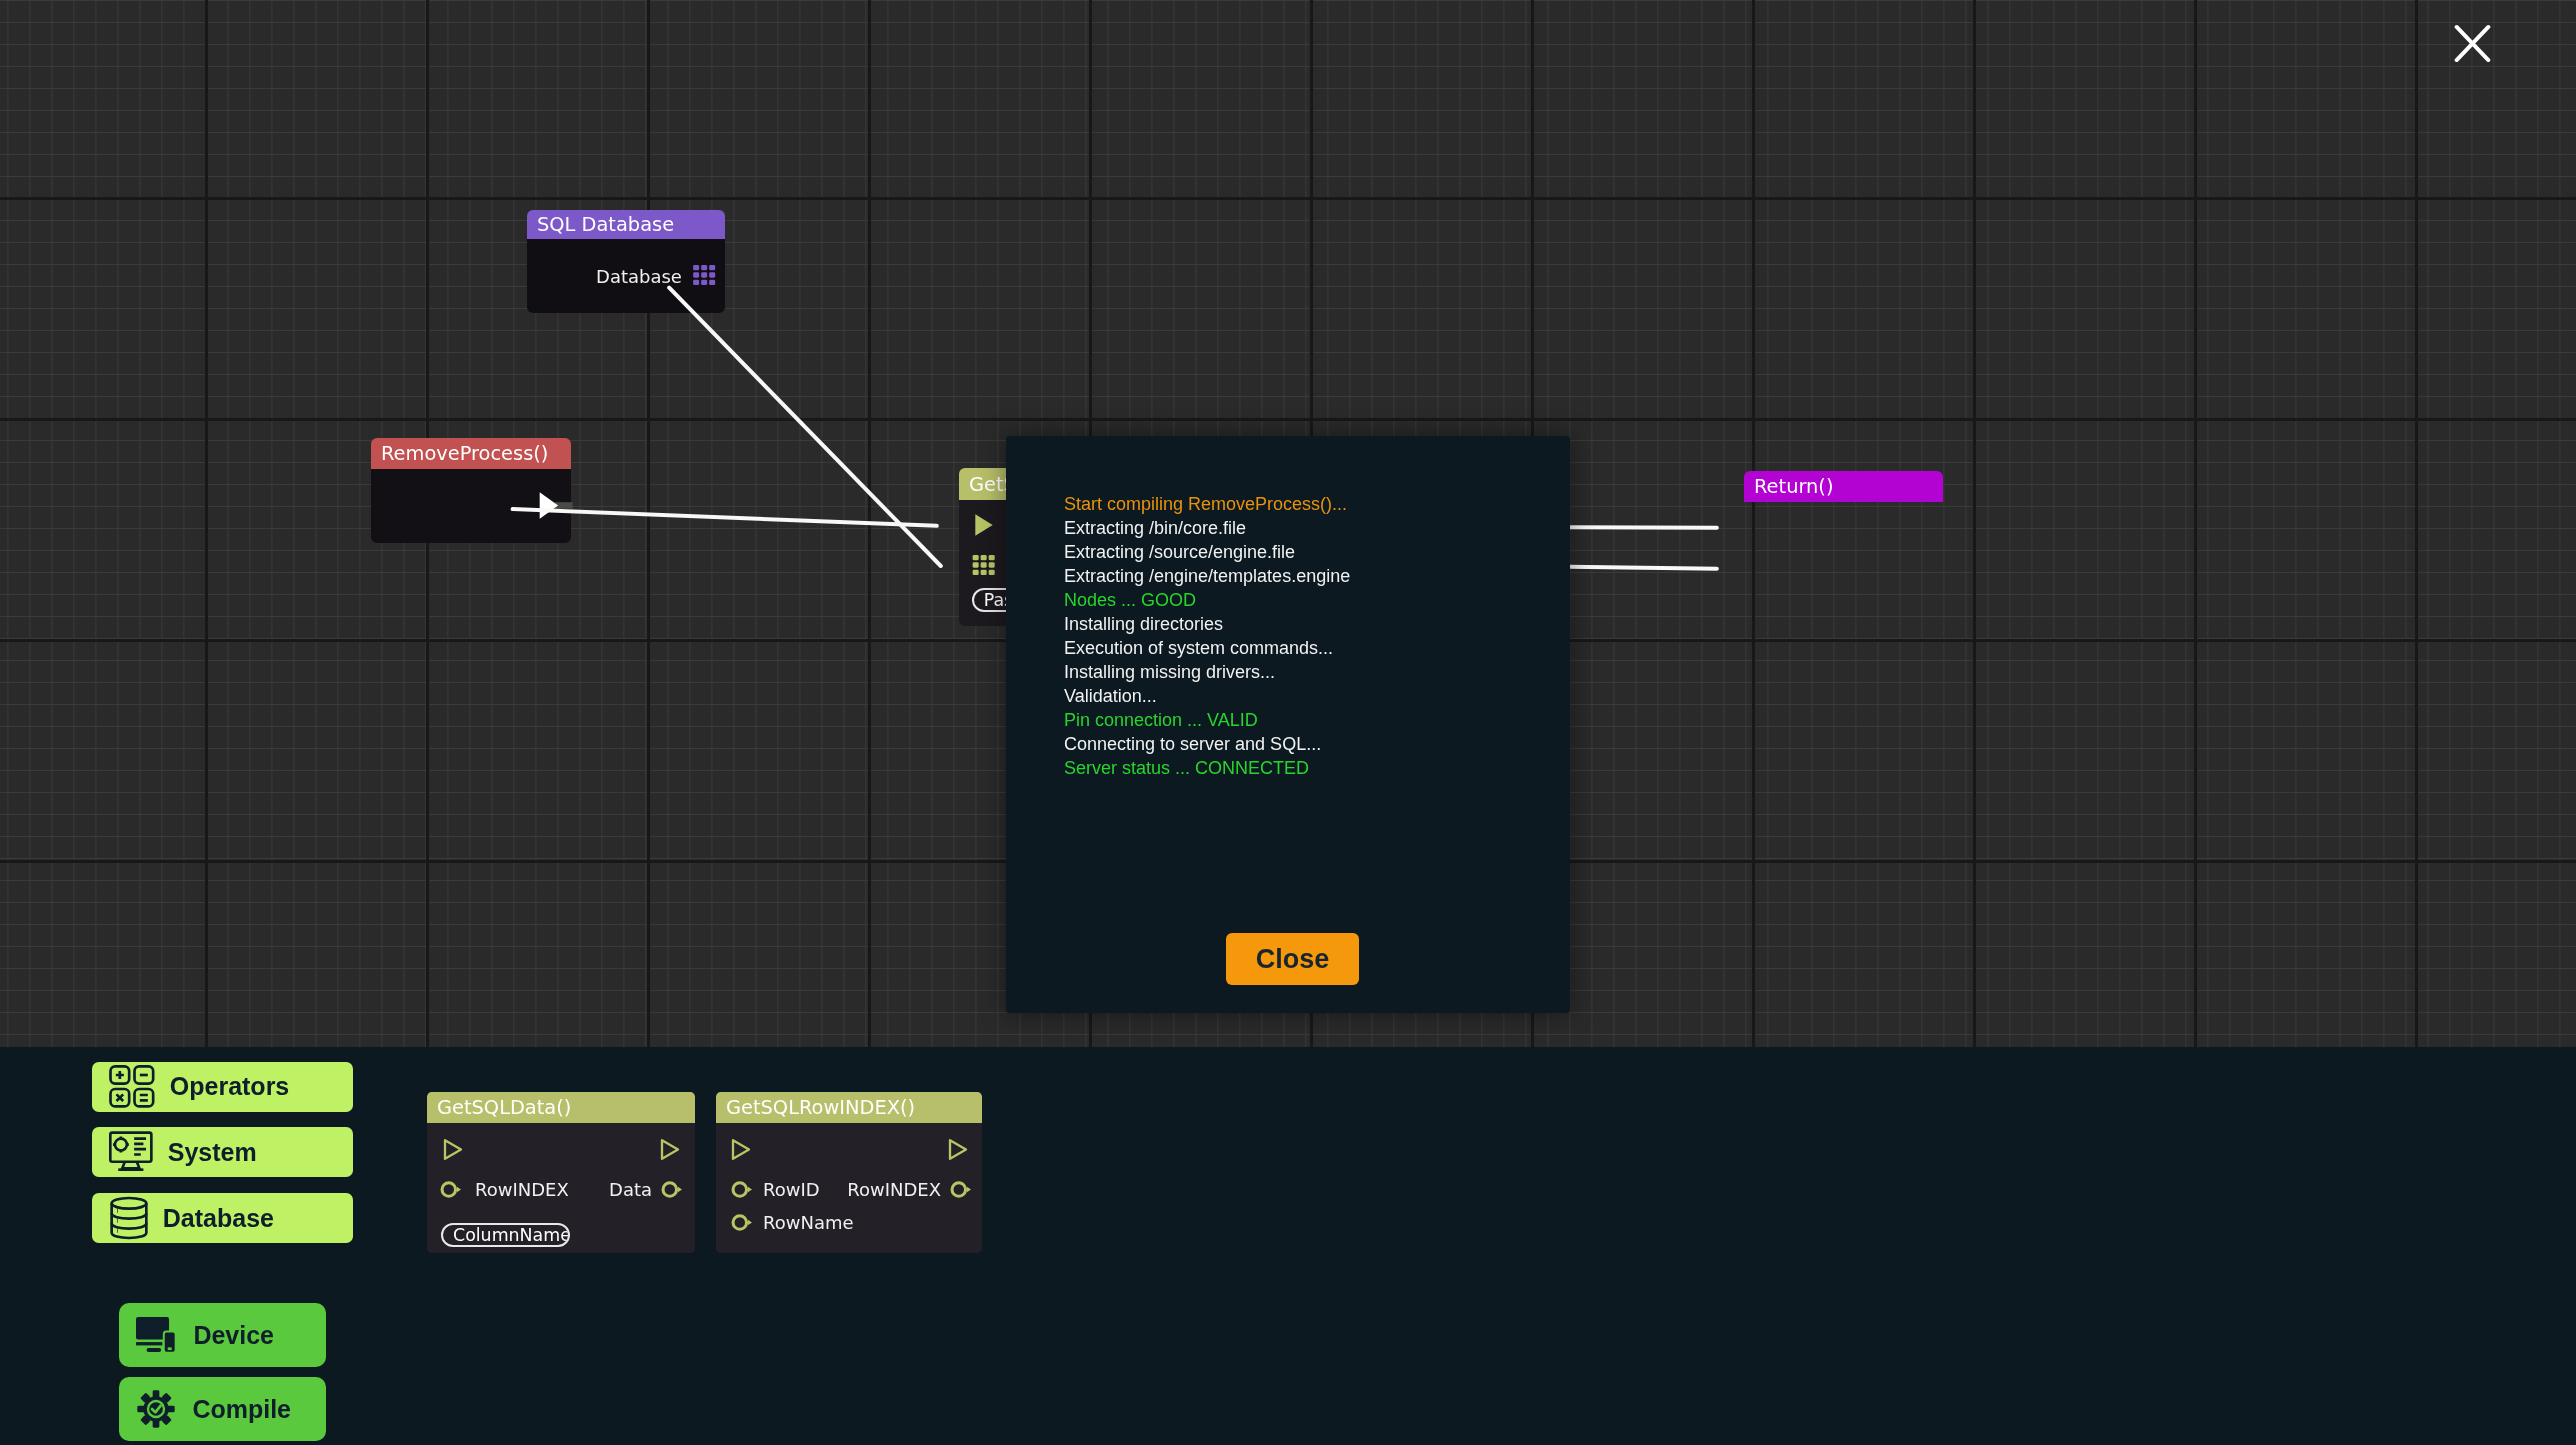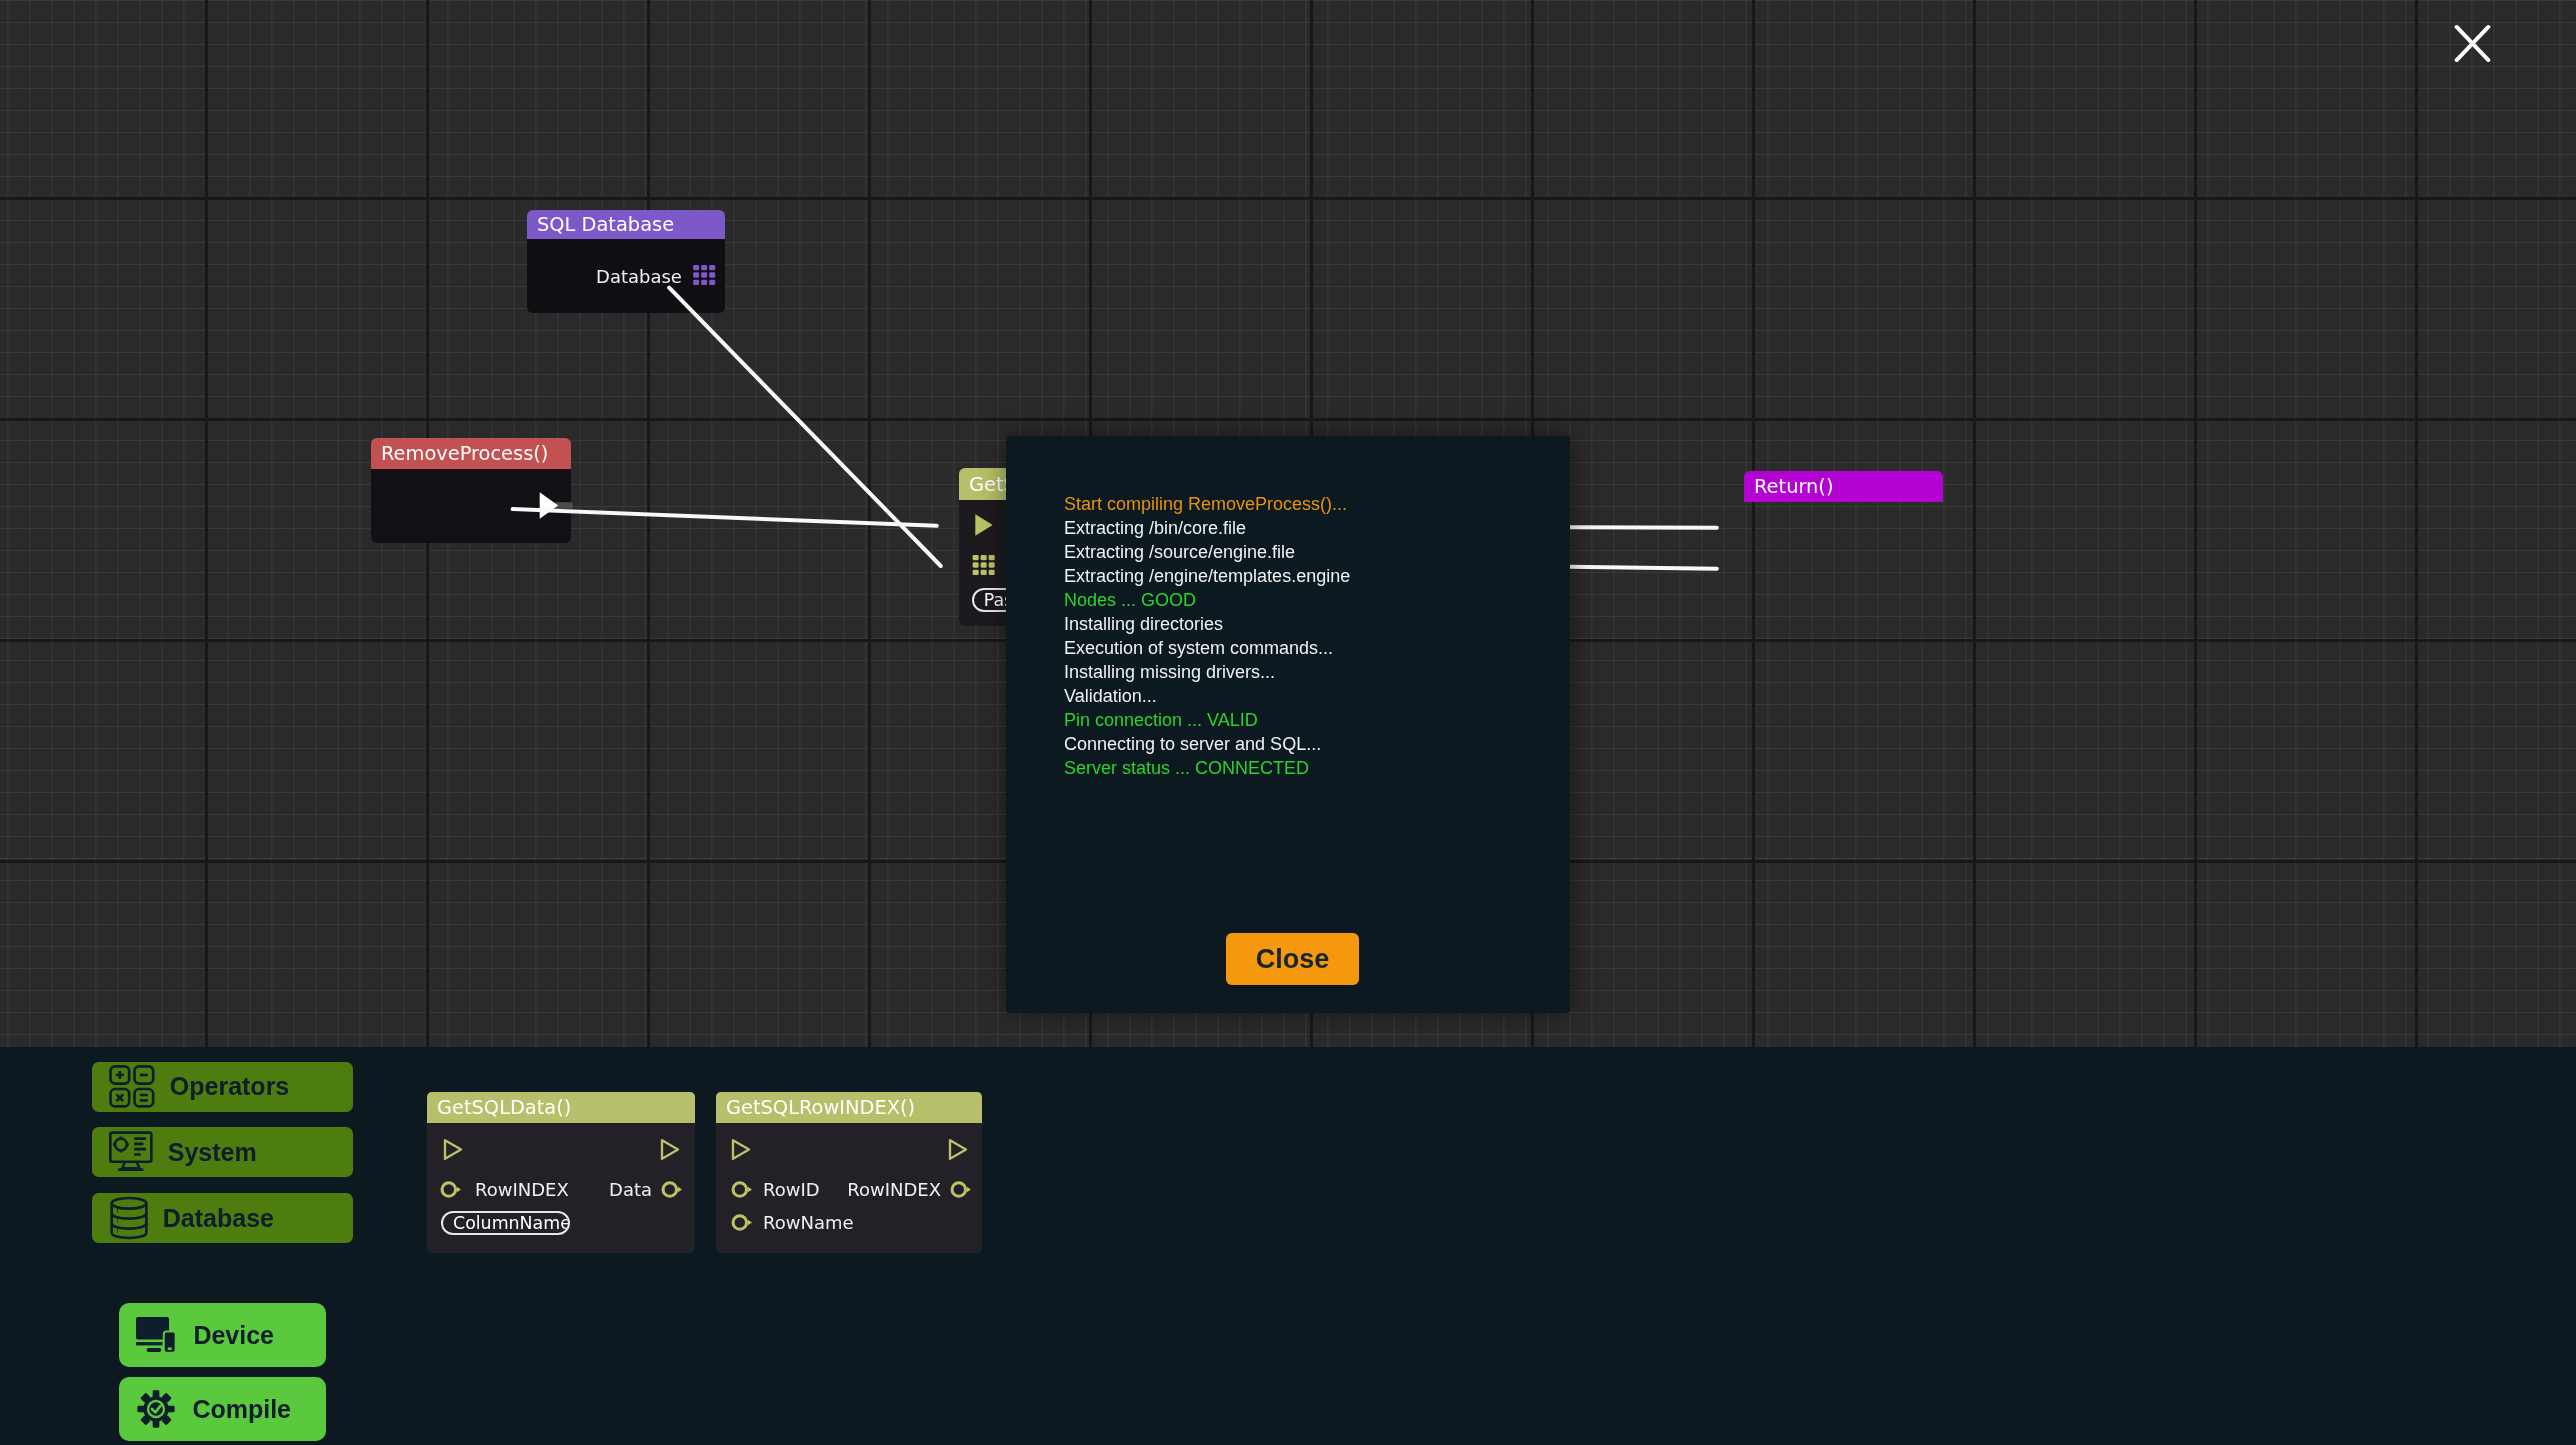--- a/index.html
+++ b/index.html
@@ -56,21 +56,21 @@
     font-size:18px;line-height:24px;white-space:nowrap;margin-left:23px;}
   .log-info{color:#f2f2f2;}
   .log-start{color:#e8920d;}
   .log-success{color:#28d52c;}
   #modal-close{position:absolute;left:220px;top:497px;width:133px;height:52px;
     background:#f5980c;border:none;border-radius:6px;cursor:pointer;
     font-family:"Liberation Sans",sans-serif;font-weight:bold;font-size:27px;color:#182531;}
 
   
   #panel{position:absolute;left:0;top:1047px;width:2576px;height:398px;background:#0c1921;}
-  .cat-btn{position:absolute;left:92px;width:261px;height:50px;background:#4d7c0f;
+  .cat-btn{position:absolute;left:92px;width:261px;height:50px;background:#bef264;
     border:none;border-radius:6.7px;display:flex;align-items:center;gap:13.4px;
     padding:0 0 0 17.4px;cursor:pointer;}
   .cat-btn span,.action-btn span{font-family:"Liberation Sans",sans-serif;font-weight:bold;
     font-size:25px;color:#0e1e2a;}
   .action-btn{position:absolute;left:119px;width:207px;height:64px;background:#5bc93d;
     border:none;border-radius:10px;display:flex;align-items:center;gap:16px;
     padding:0 0 0 17.4px;cursor:pointer;}
 
   
   .tpl{position:absolute;width:268px;border-radius:4.7px;}
@@ -240,21 +240,21 @@
         <svg class="abs" style="left:13.4px;top:57px;" width="23" height="19" viewBox="0 0 34 28">
           <circle cx="13" cy="14" r="10" fill="none" stroke="#b9c465" stroke-width="4.5"></circle>
           <polygon points="25,10 31,14 25,18" fill="#b9c465"></polygon>
         </svg>
         <span class="pin-label abs" style="left:48px;top:56px;">RowINDEX</span>
         <span class="pin-label abs" style="right:43px;top:56px;">Data</span>
         <svg class="abs" style="left:234px;top:57px;" width="23" height="19" viewBox="0 0 34 28">
           <circle cx="13" cy="14" r="10" fill="none" stroke="#b9c465" stroke-width="4.5"></circle>
           <polygon points="25,10 31,14 25,18" fill="#b9c465"></polygon>
         </svg>
-        <input class="pill abs" style="left: 14px; top: 88px; width: 115px; height: 20px;" readonly="" value="ColumnName">
+        <input class="pill abs" style="left: 14px; top: 100px; width: 115px; height: 20px;" readonly="" value="ColumnName">
       </div>
     </div>
 
     <div class="tpl" style="left:716px;top:45px;width:266px;">
       <div class="node-header">
         <span>GetSQLRowINDEX()</span>
       </div>
       <div class="node-body">
         <svg class="abs" style="left:14.7px;top:14.7px;" width="20" height="23" viewBox="0 0 30 34">
           <polygon points="3,3 27,17 3,31" fill="none" stroke="#b9c465" stroke-width="3.5" stroke-linejoin="round"></polygon>

